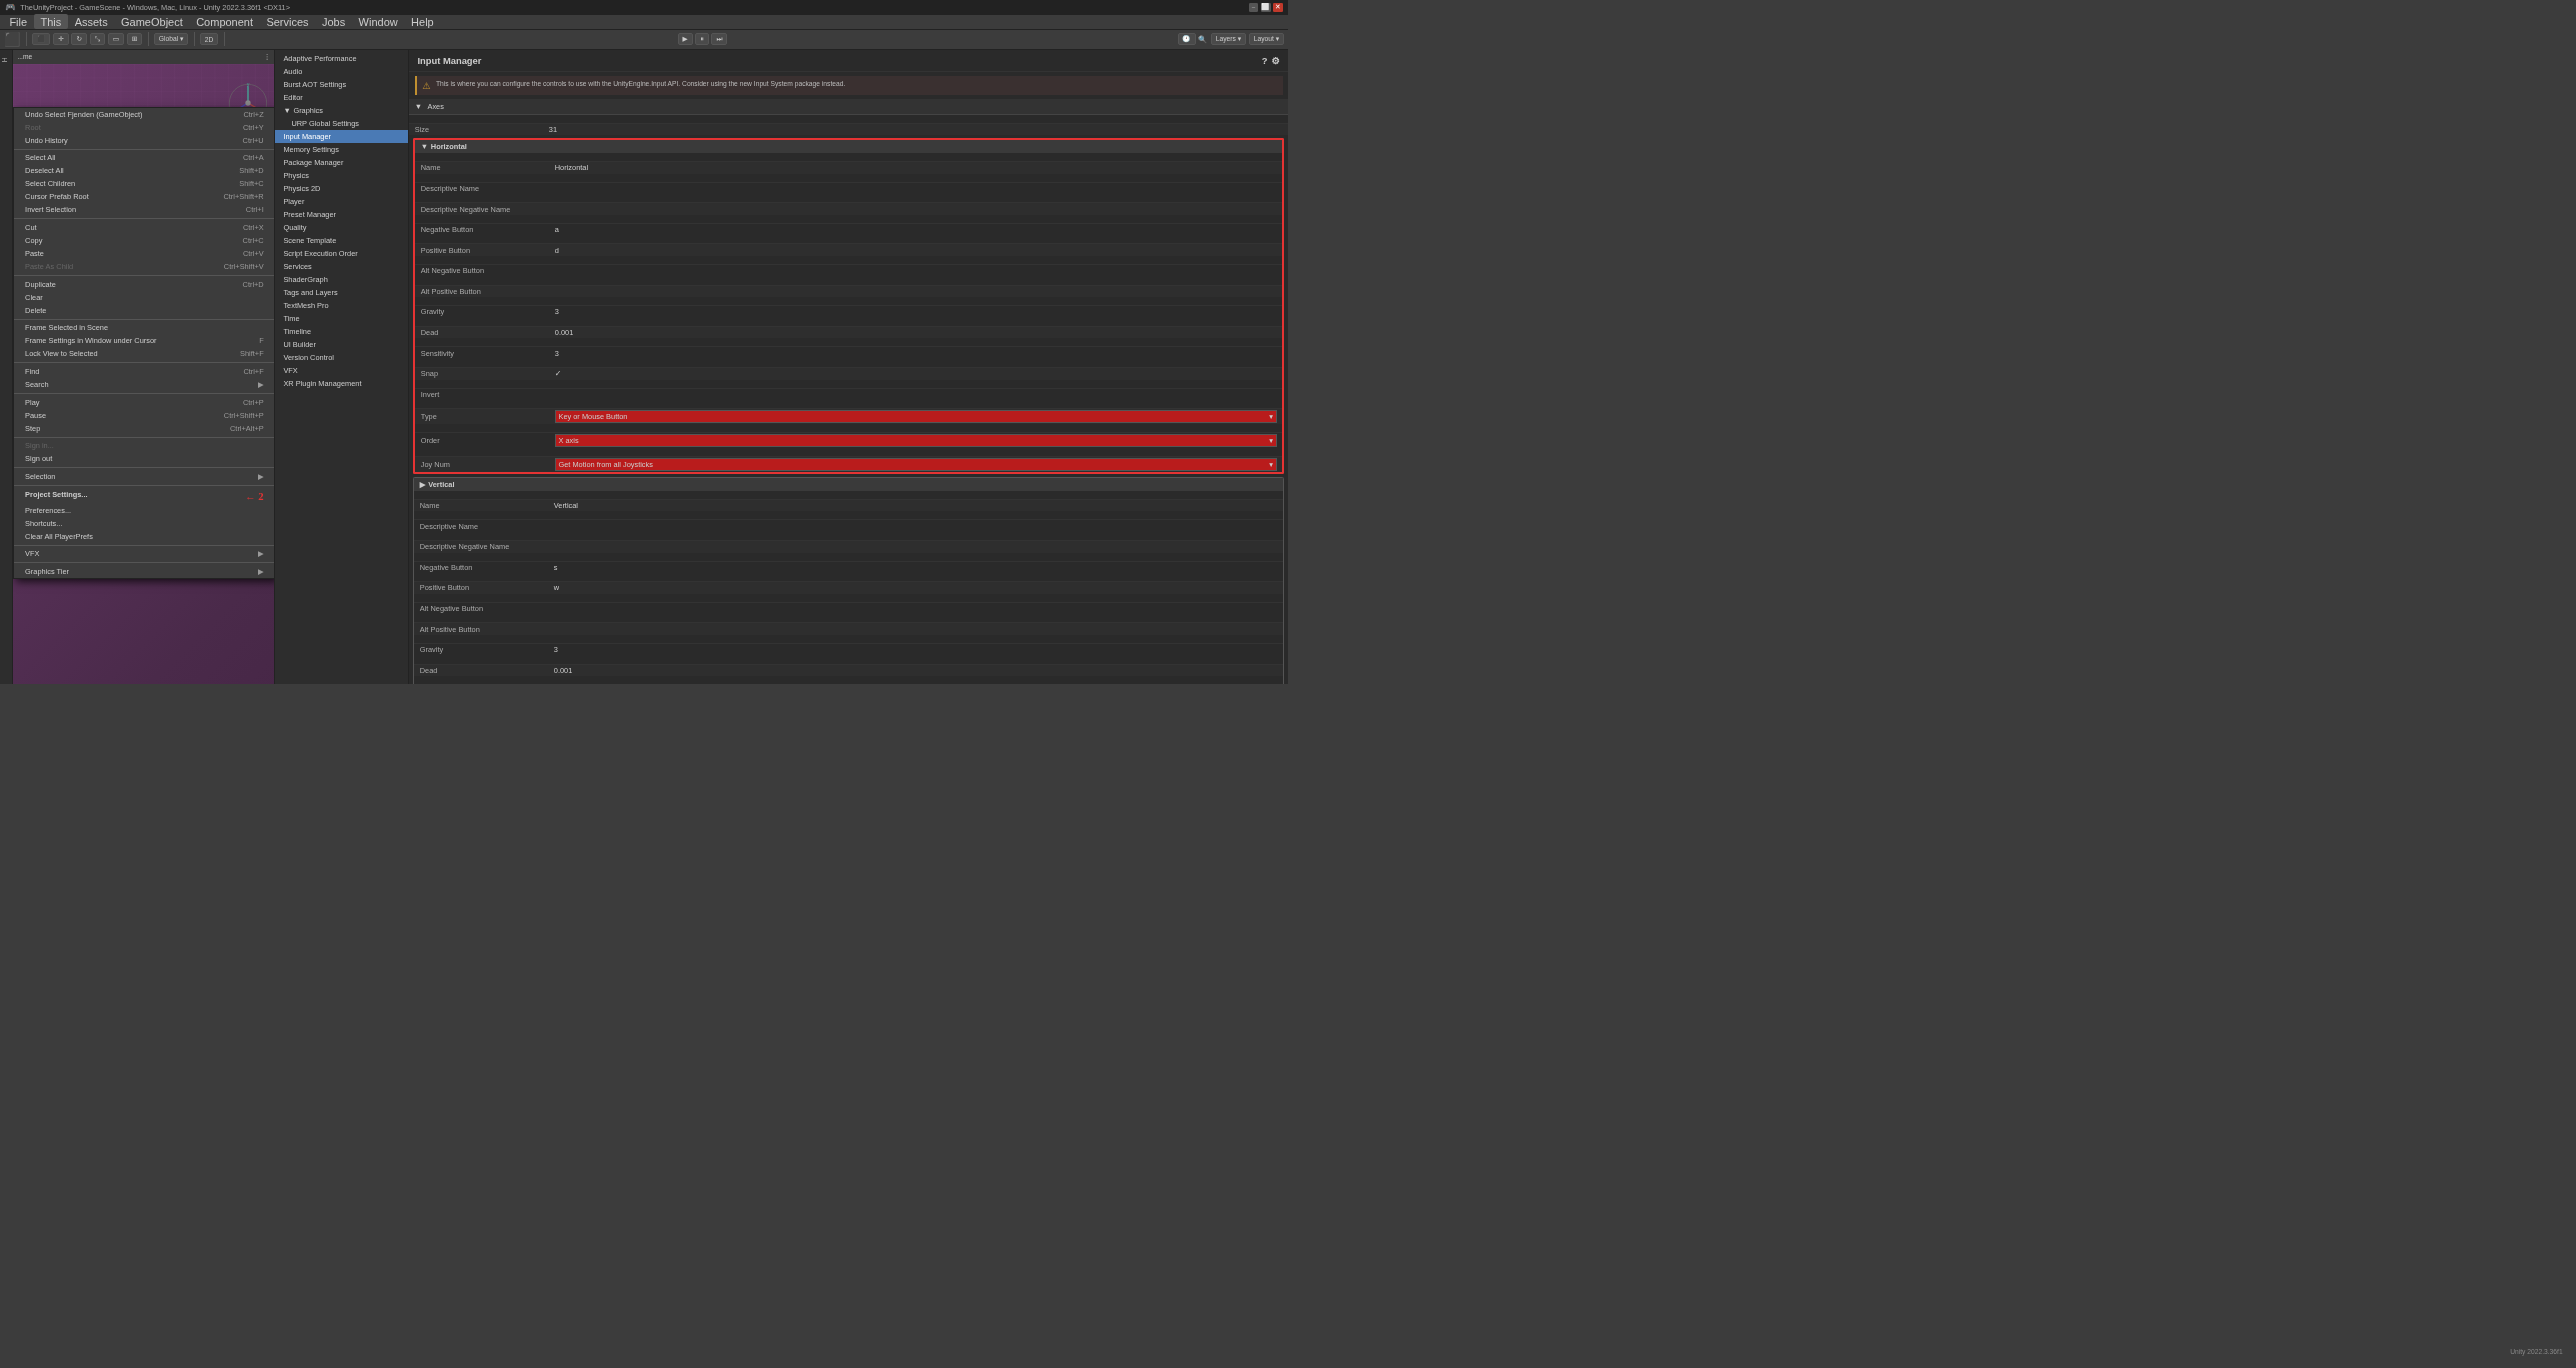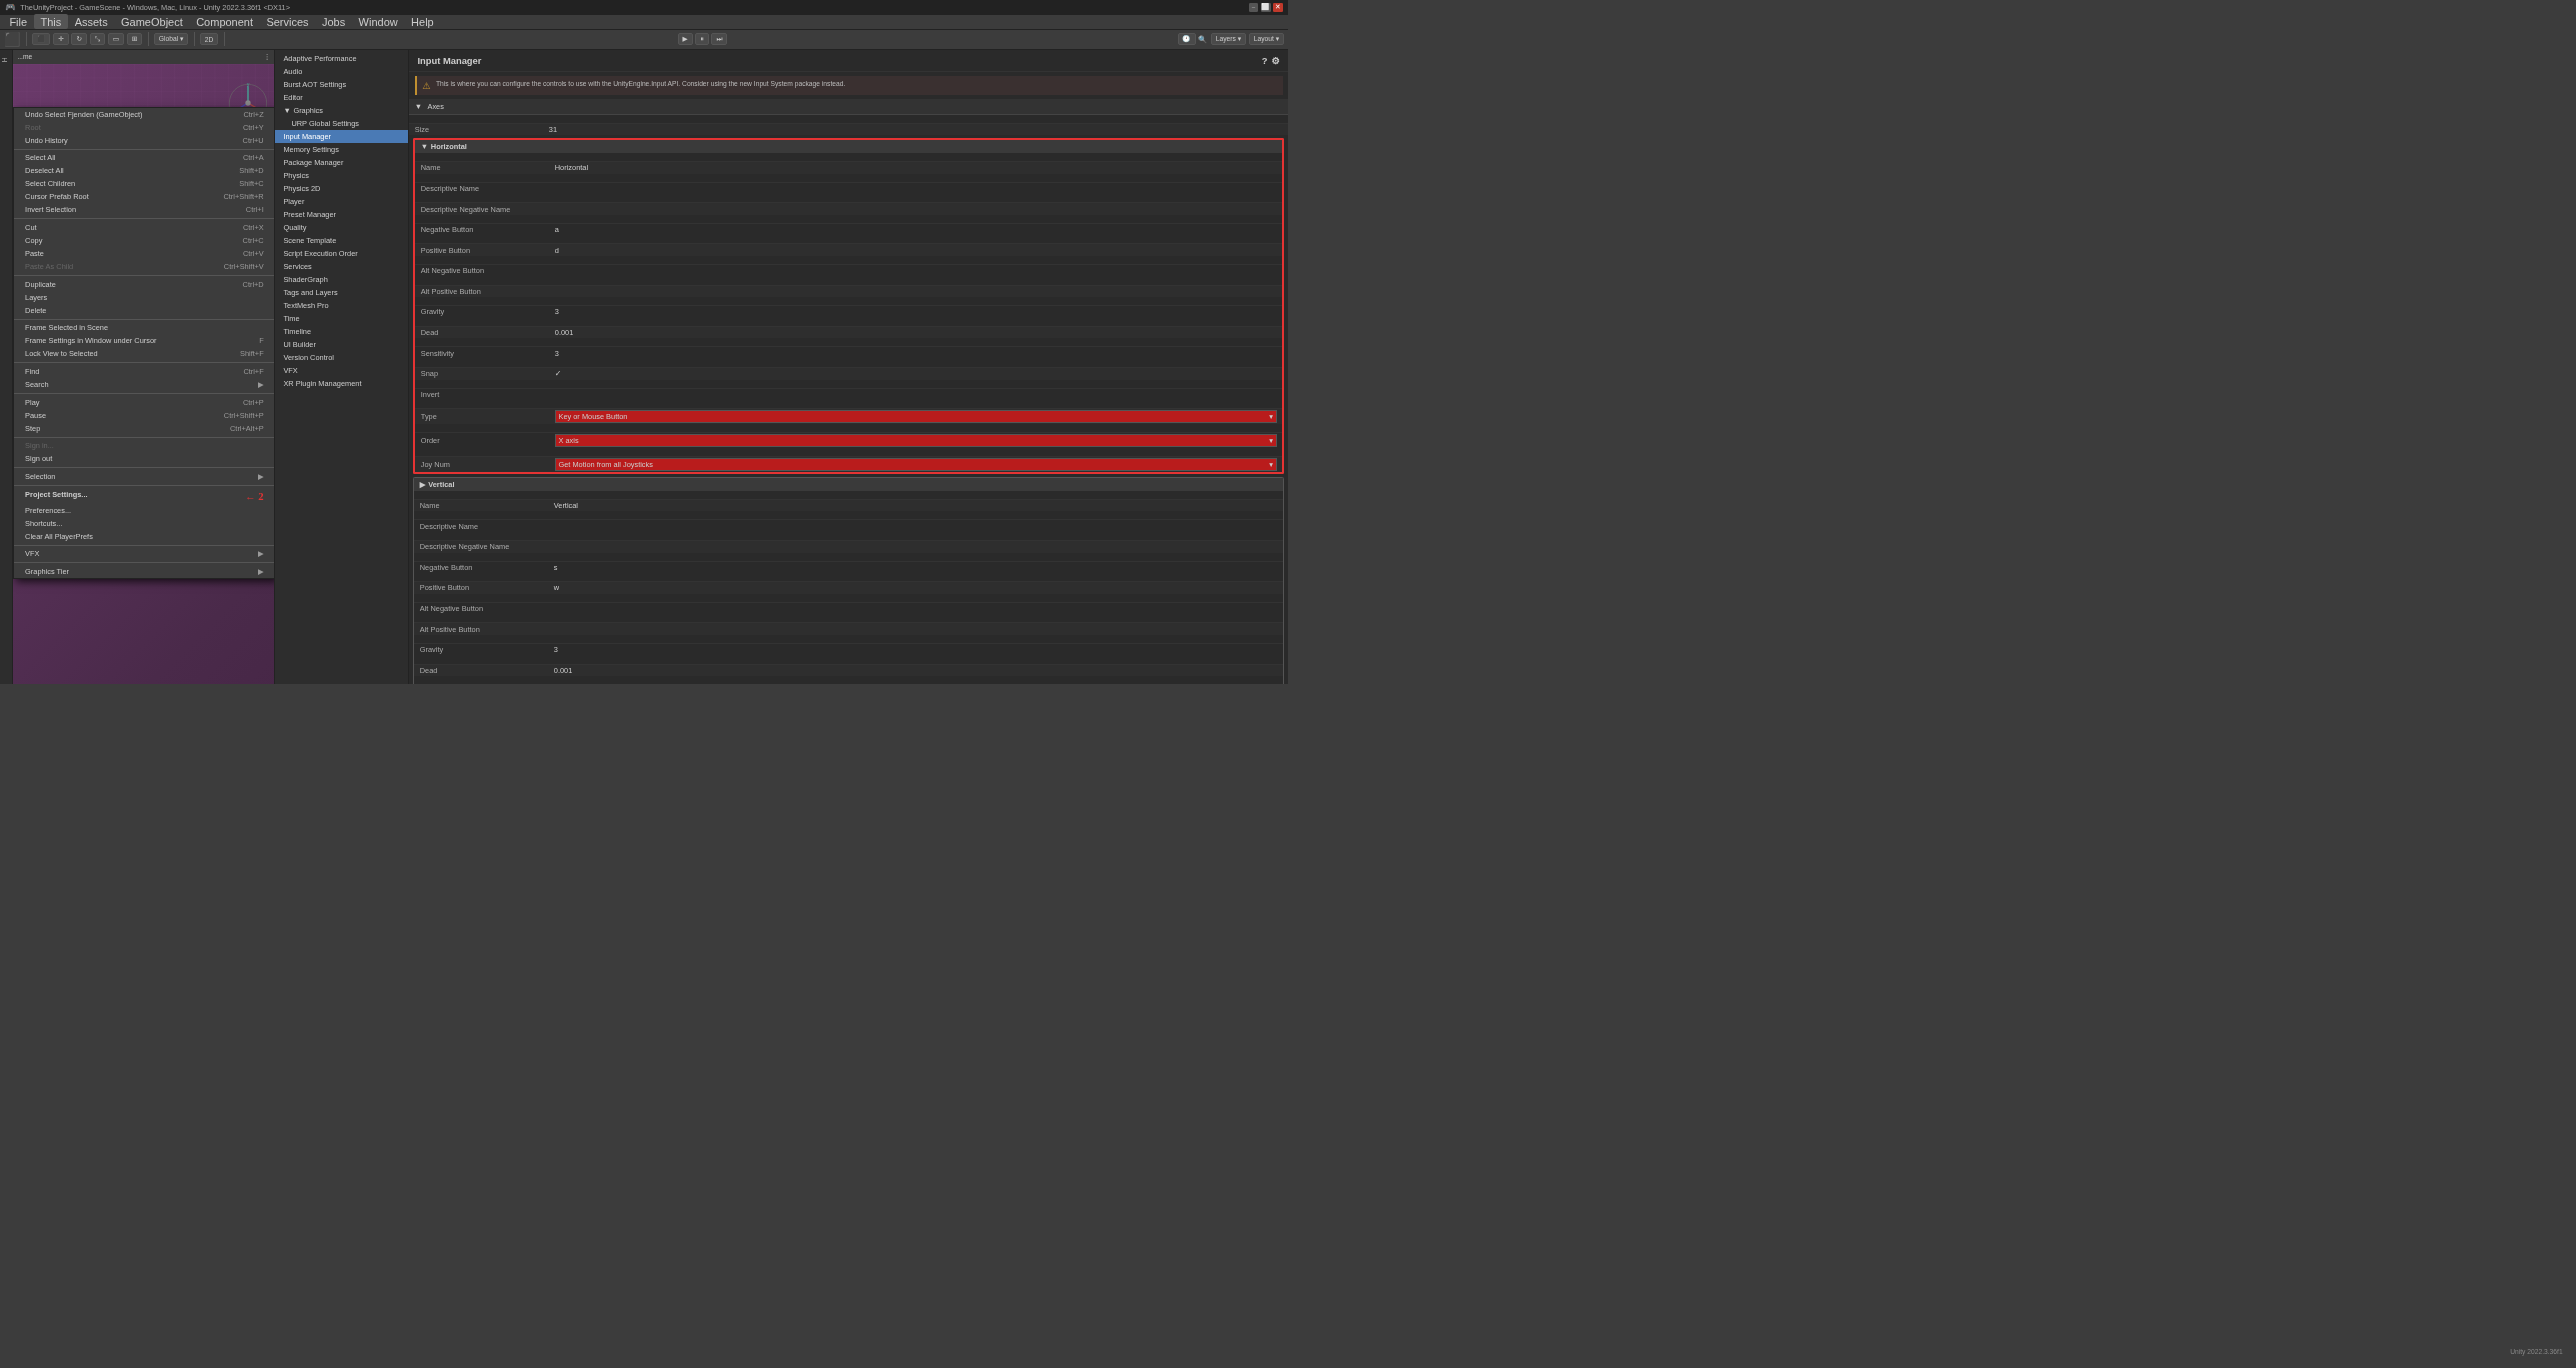--- a/index.html
+++ b/index.html
@@ -508,21 +508,21 @@
       <div class="ctx-item disabled">
         <span>Paste As Child</span>
         <span class="ctx-shortcut">Ctrl+Shift+V</span>
       </div>
       <div class="ctx-separator"></div>
       <div class="ctx-item">
         <span>Duplicate</span>
         <span class="ctx-shortcut">Ctrl+D</span>
       </div>
       <div class="ctx-item">
-        <span>Layers</span>
+        <span>Clear</span>
         <span class="ctx-shortcut"></span>
       </div>
       <div class="ctx-item">
         <span>Delete</span>
         <span class="ctx-shortcut"></span>
       </div>
       <div class="ctx-separator"></div>
       <div class="ctx-item">
         <span>Frame Selected in Scene</span>
         <span class="ctx-shortcut"></span>

